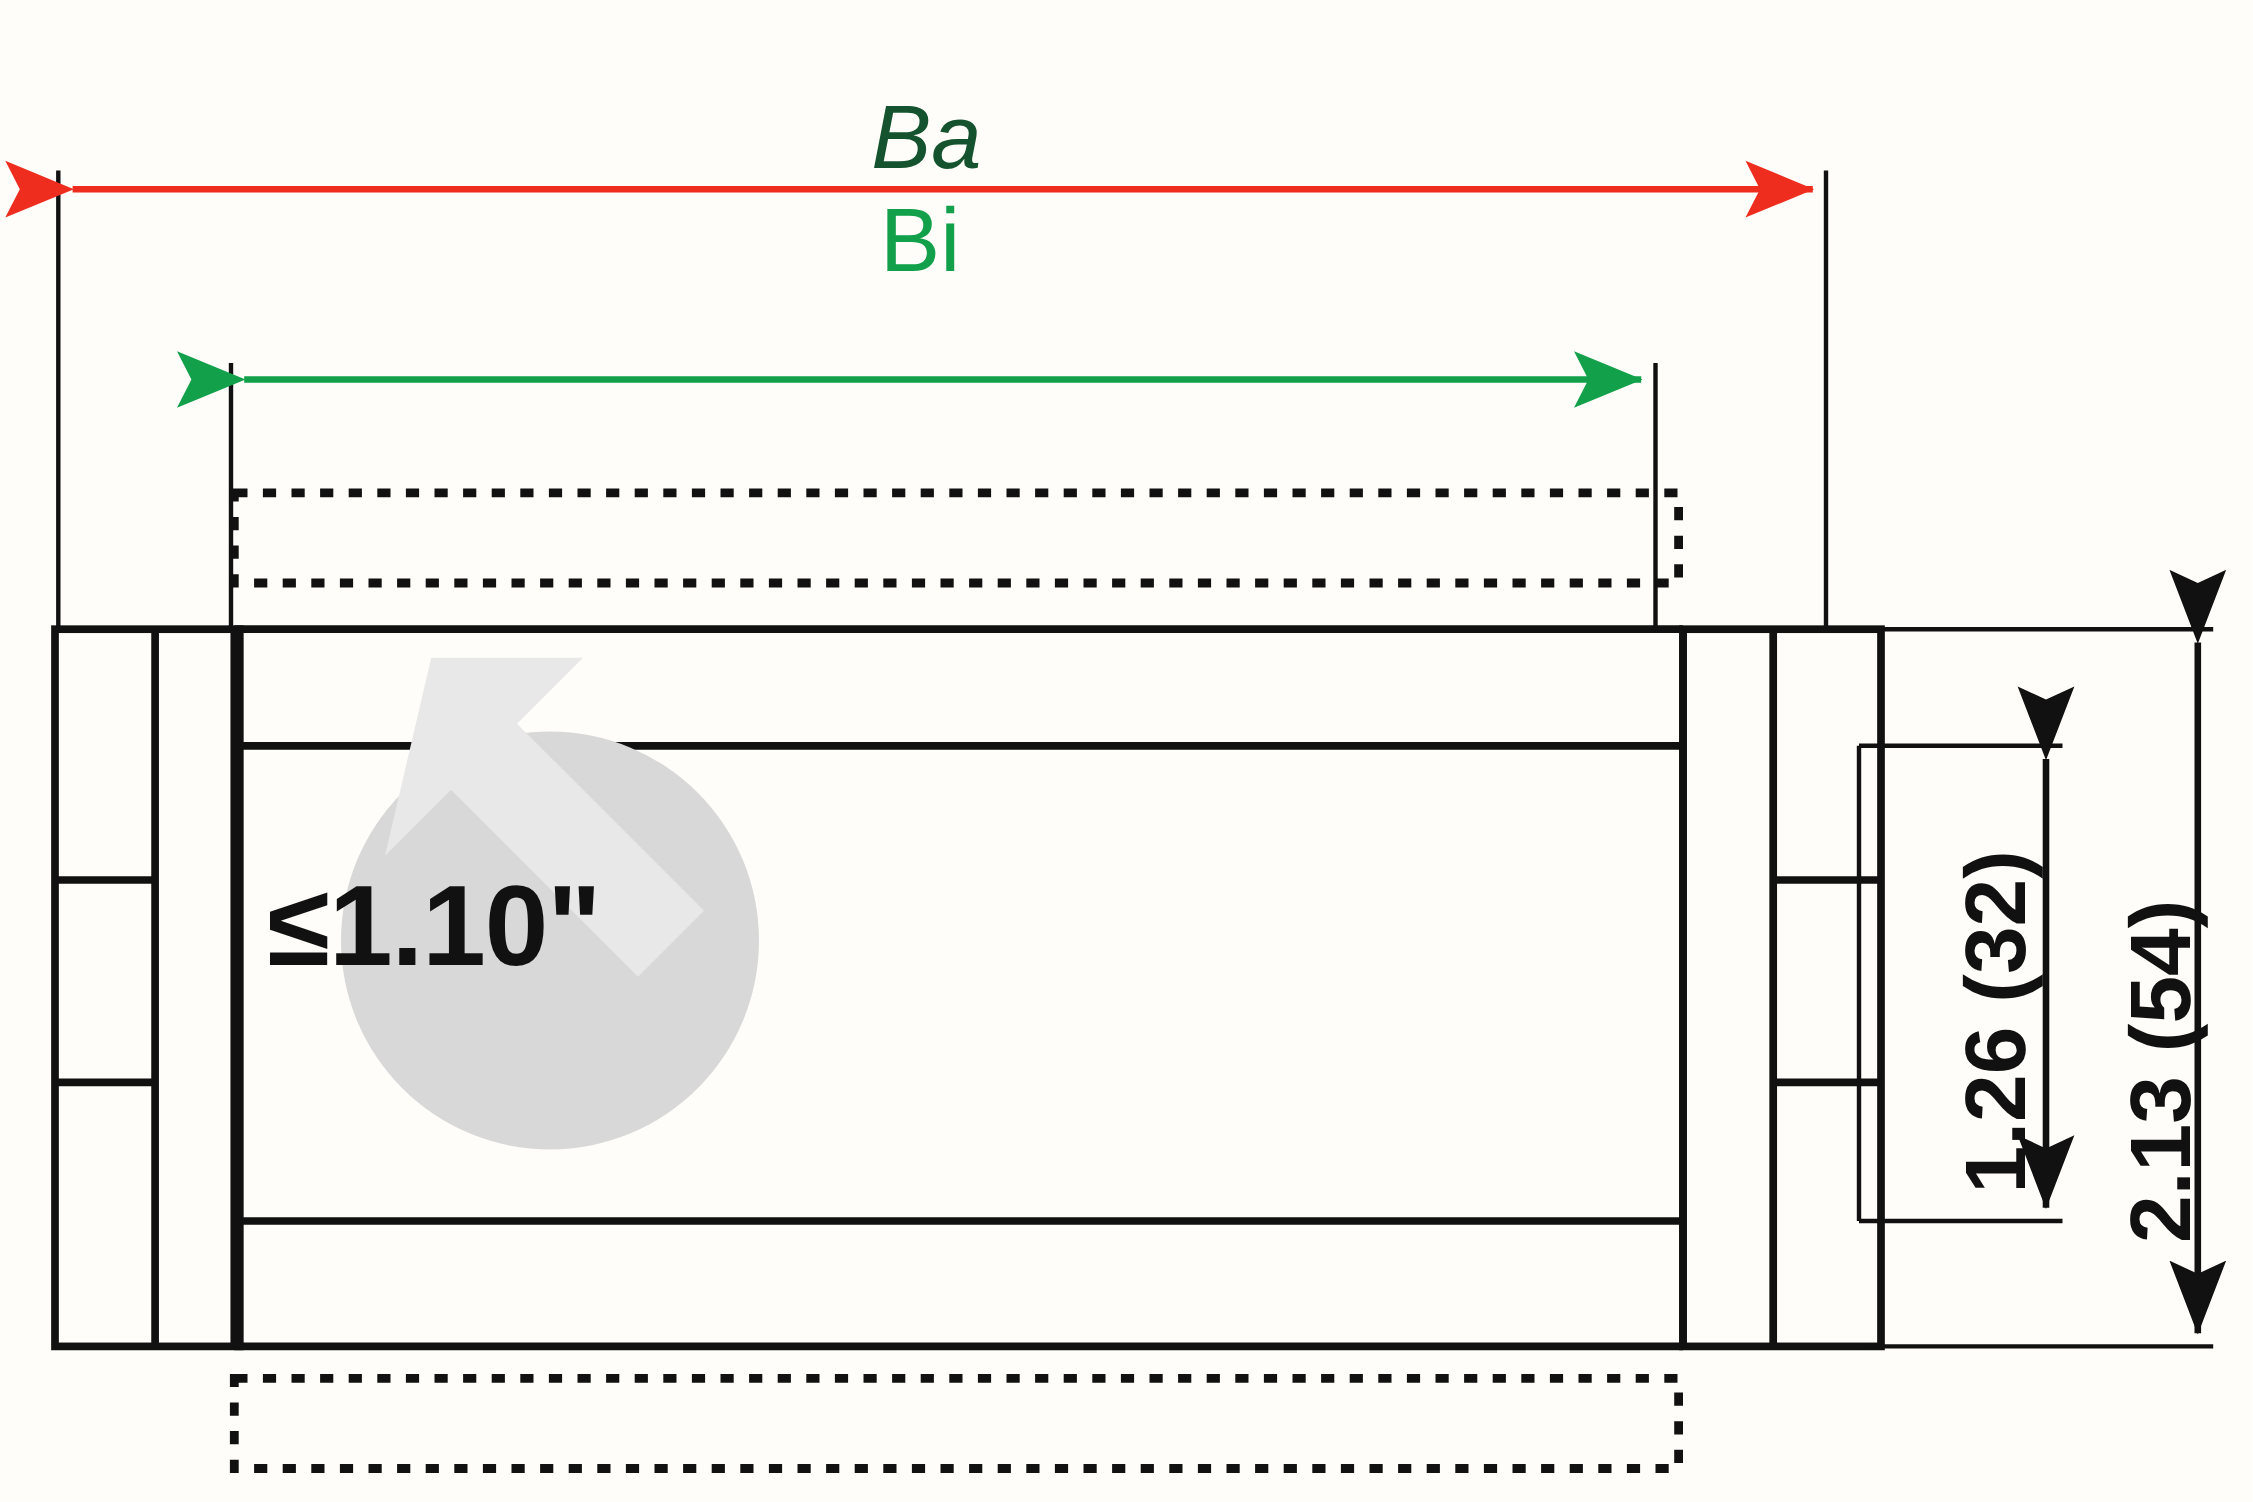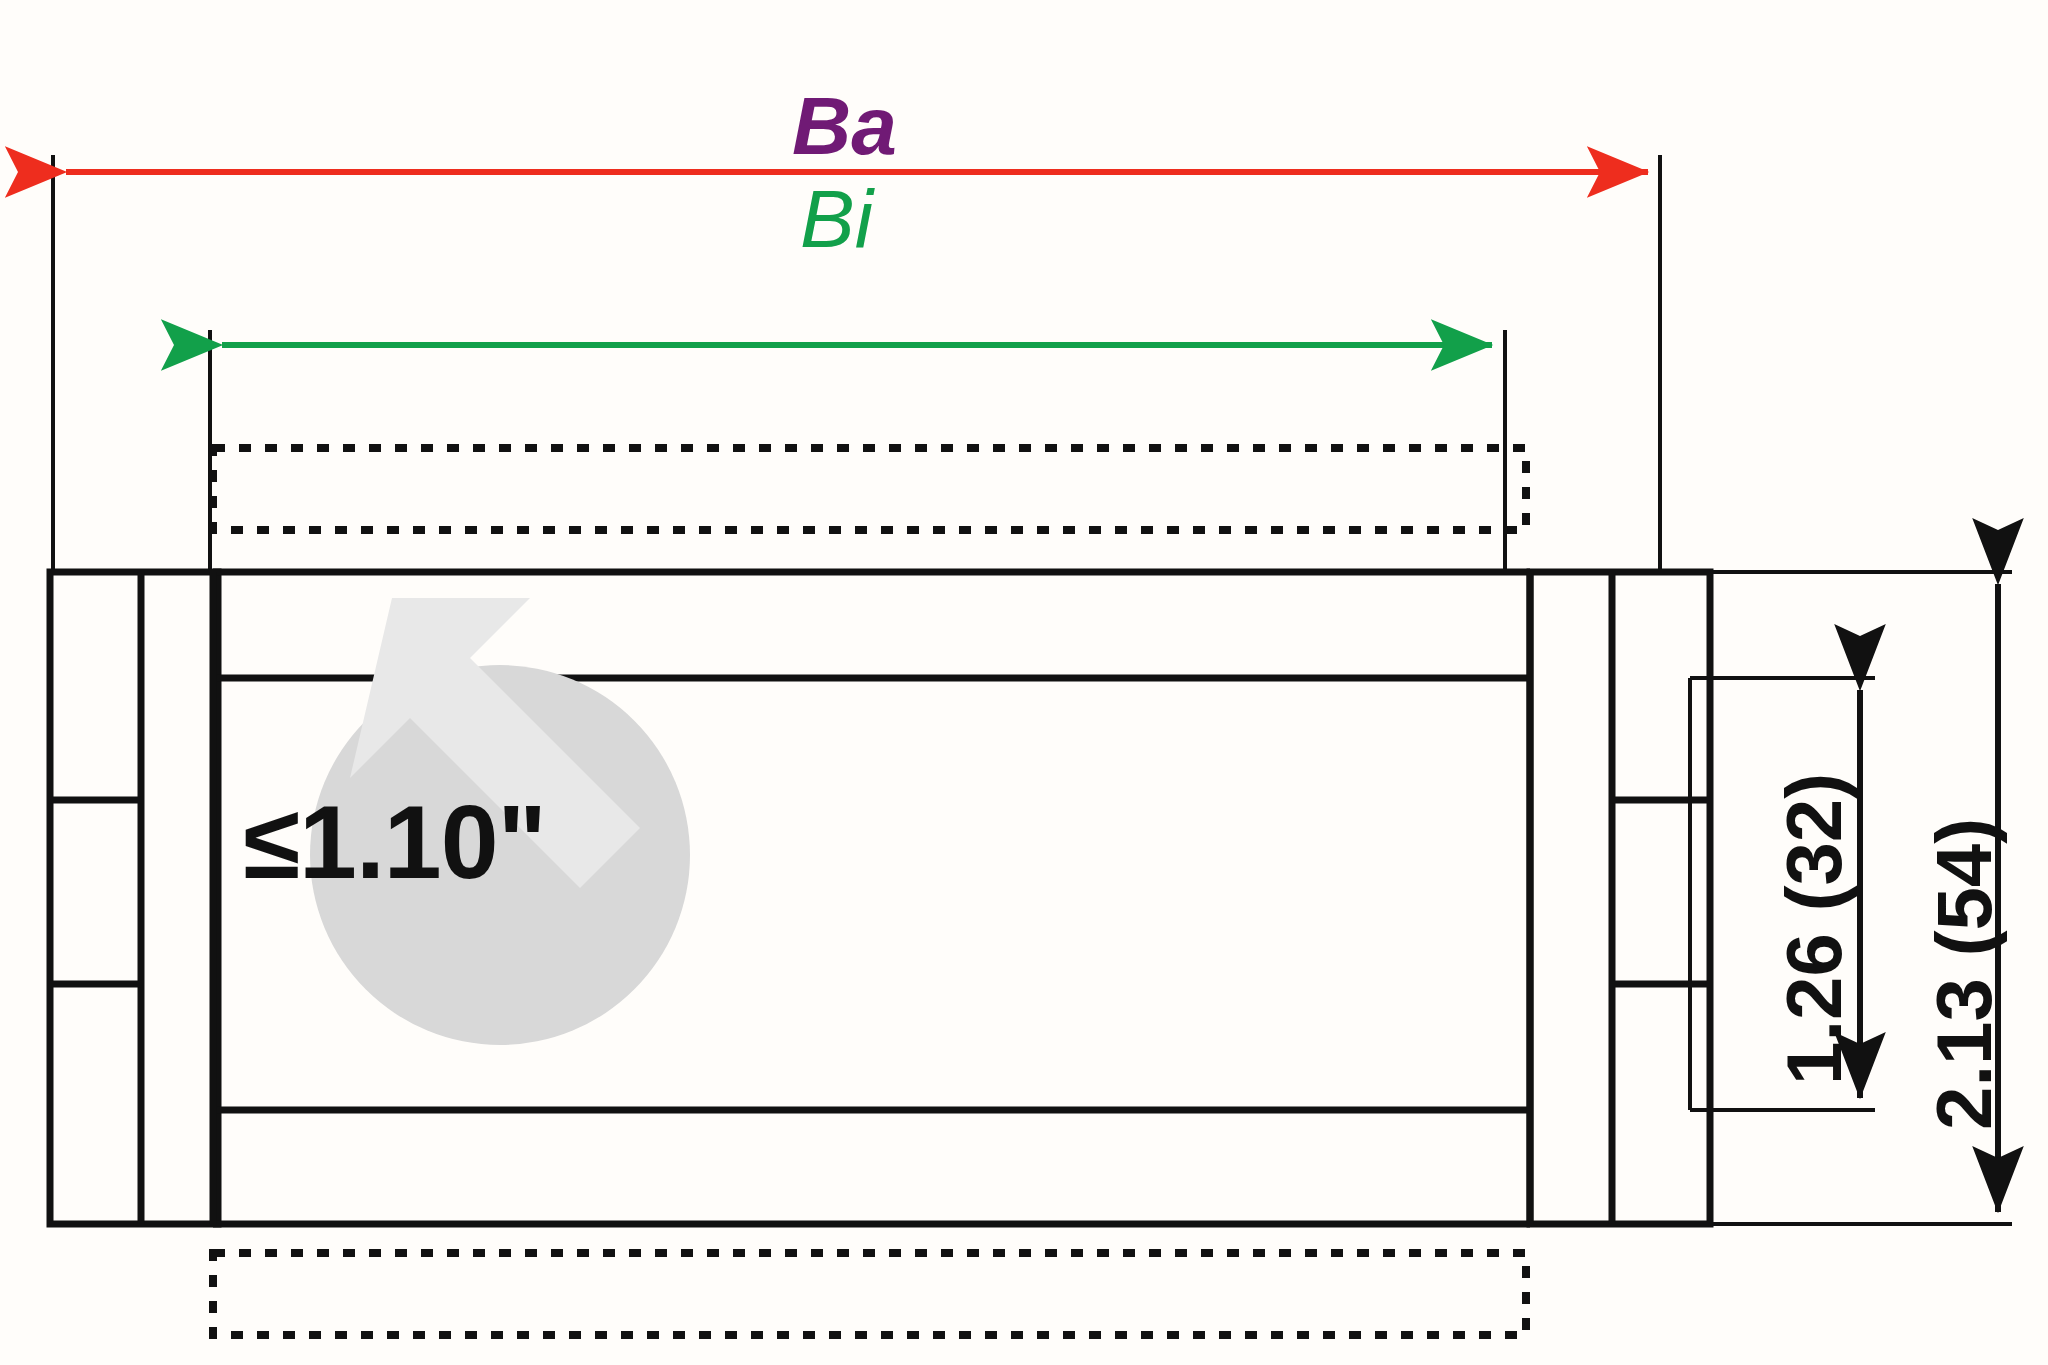--- a/index.html
+++ b/index.html
@@ -24,28 +24,27 @@
   }
   .lbl {
     position: absolute;
     white-space: nowrap;
     line-height: 1;
     user-select: none;
   }
   .dim-label-ba {
     font-size: 82px;
     font-style: italic;
-    font-weight: 700;
-    color: #701a75;
+    font-weight: 400;
+    color: #14532d;
     left: 792px;
     top: 85px;
   }
   .dim-label-bi {
     font-size: 82px;
-    font-style: italic;
     font-weight: 400;
     color: #12a04a;
     left: 800px;
     top: 178px;
   }
   .clearance-note {
     font-size: 104px;
     font-weight: bold;
     color: #111111;
     left: 243px;

